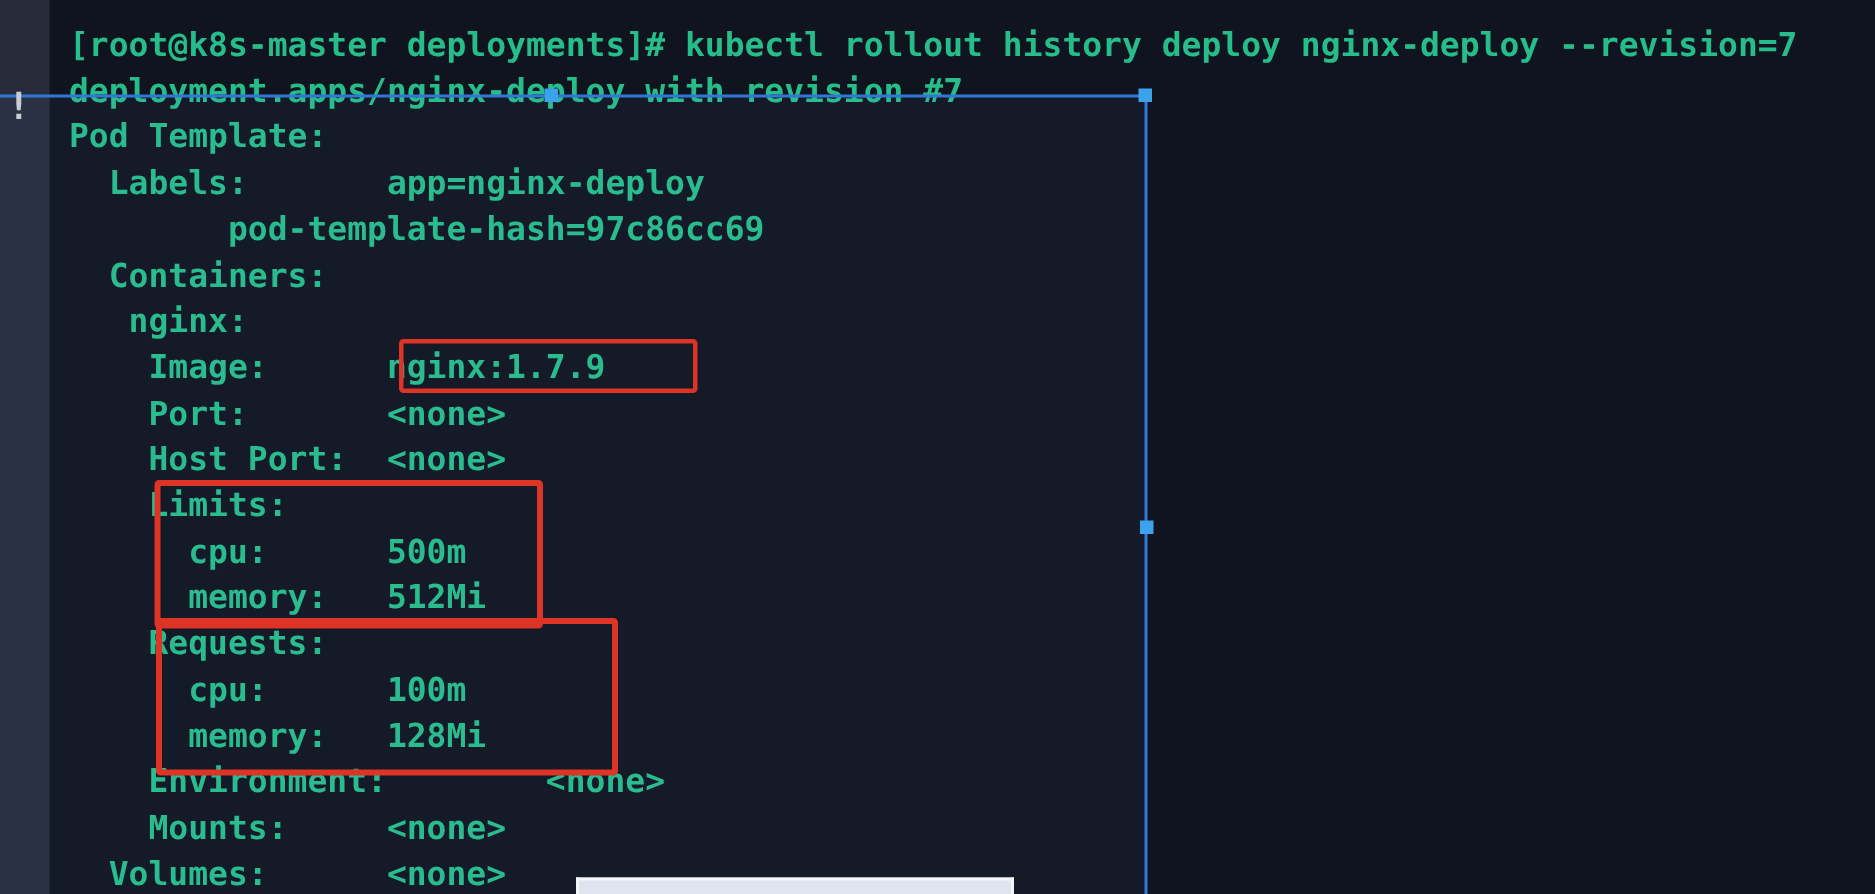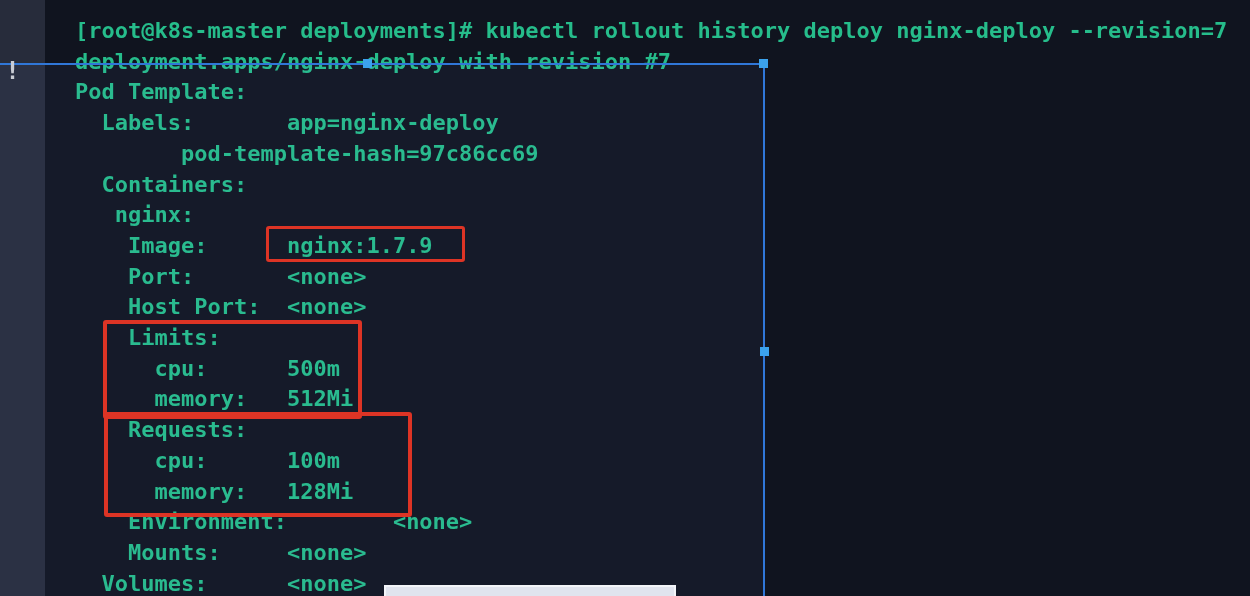--- a/index.html
+++ b/index.html
@@ -15,21 +15,21 @@
   *{margin:0;padding:0;box-sizing:border-box;}
   html,body{width:1250px;height:596px;overflow:hidden;}
   body{position:relative;background:var(--terminal-bg);font-family:"DejaVu Sans Mono",monospace;}
 
   .sidebar{
     position:absolute;left:0;top:0;width:45px;height:596px;
     background:var(--sidebar-bg);
   }
 
   .terminal{
-    position:absolute;left:62px;top:0;width:1170px;height:596px;
+    position:absolute;left:33px;top:0;width:1170px;height:596px;
     background:var(--terminal-bg);
   }
   .terminal-output{
     position:absolute;left:13px;top:16px;
     font-size:22px;font-weight:bold;line-height:30.7px;
     color:var(--text-green);
     white-space:pre;
   }
   .tline{white-space:pre;}
 

